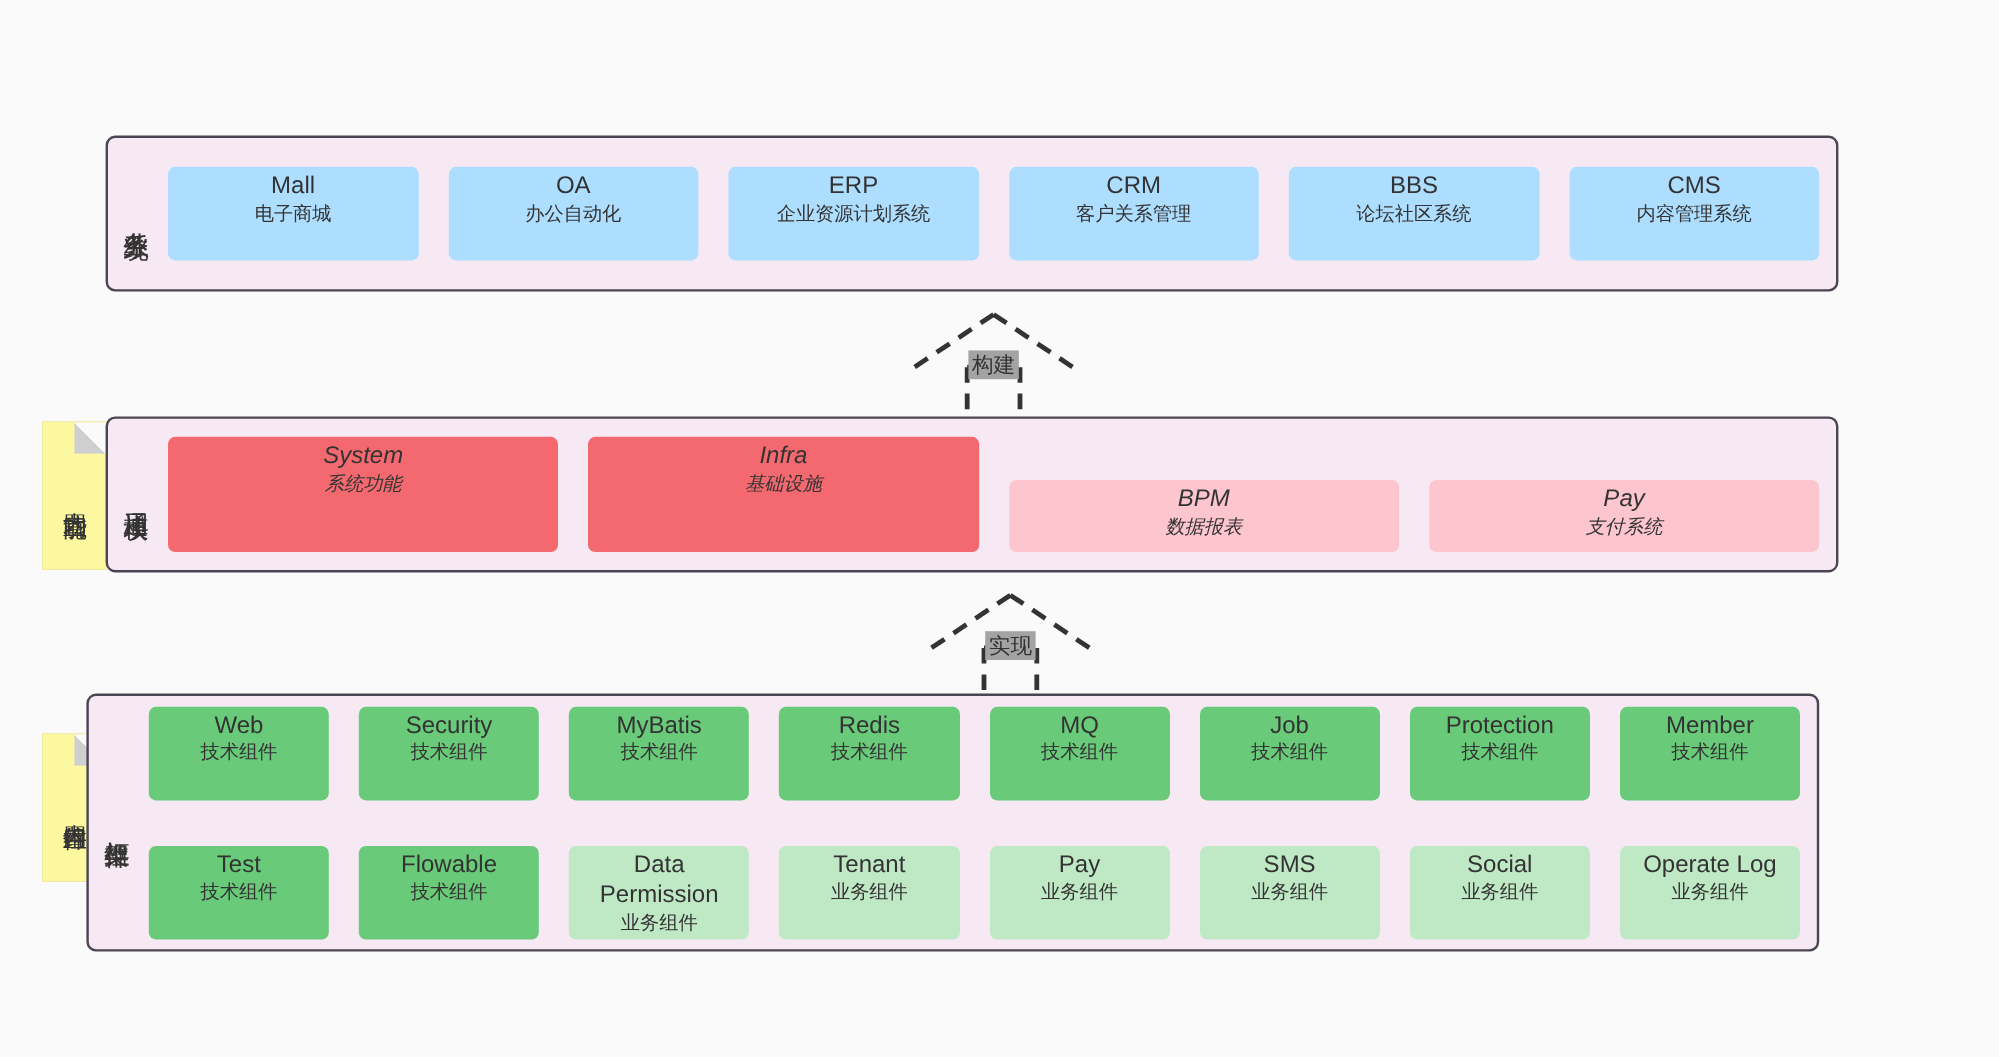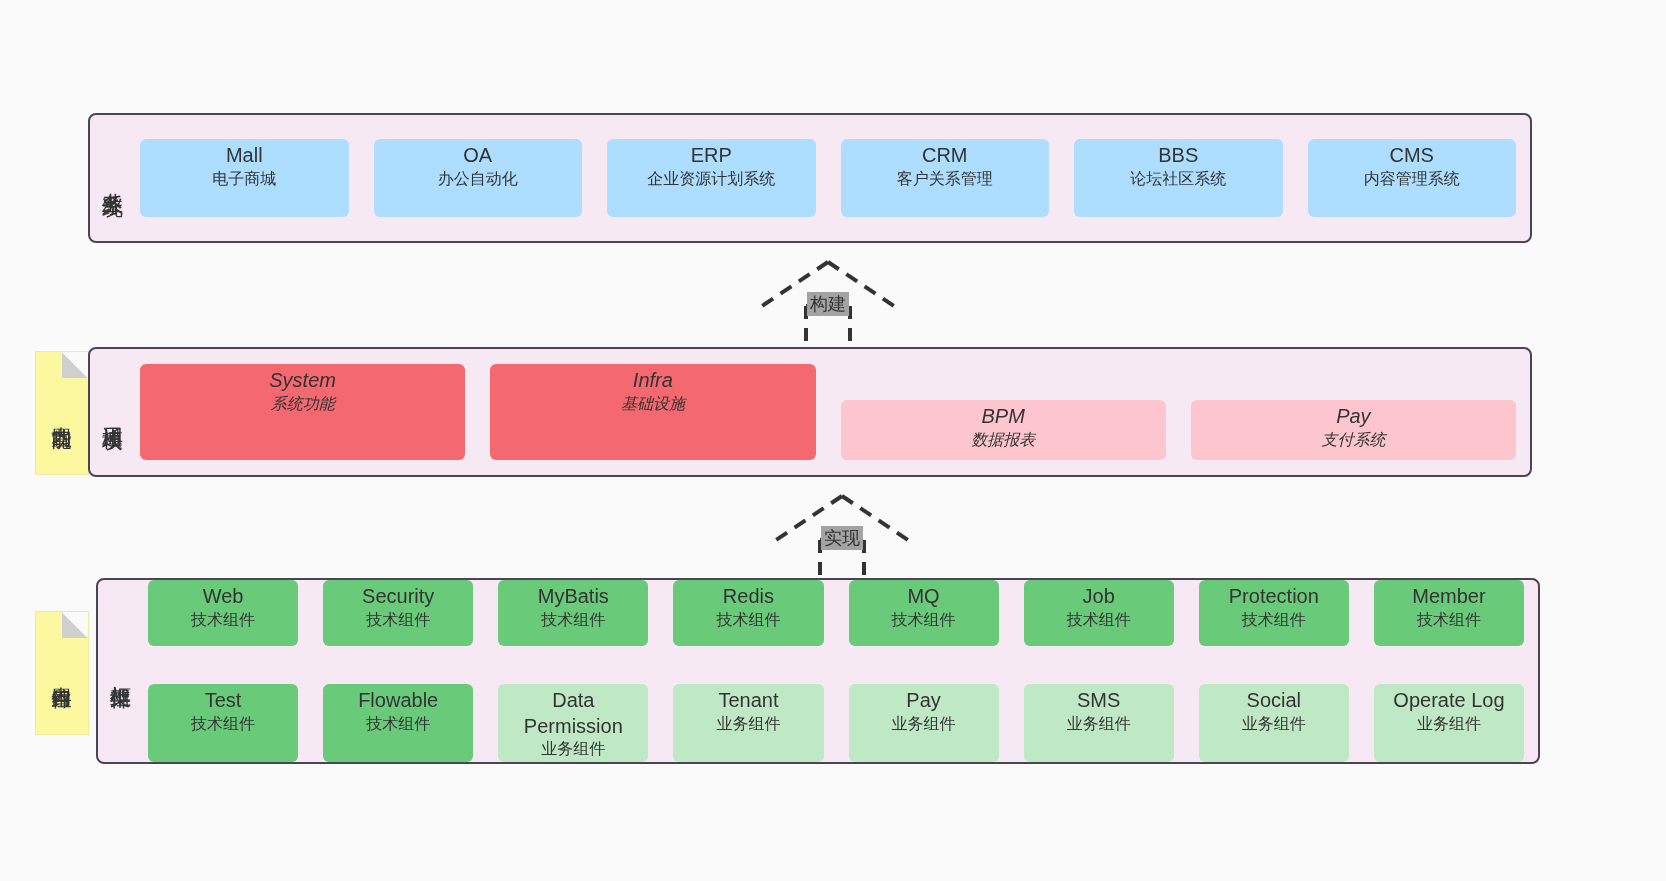--- a/index.html
+++ b/index.html
@@ -222,21 +222,21 @@
     <path d="M48 48 L48 86" stroke="#333333" stroke-width="4" fill="none" stroke-dasharray="13 9"></path>
   </svg>
   <span class="conn-label" style="bottom:28px;">实现</span>
 </div>
 
 <div class="sticky" style="left:36px; top:612px; width:52px; height:122px;">
   <span class="sticky-label">内置组件</span>
   <span class="fold"></span>
 </div>
 
-<div class="layer" style="left:96px; top:578px; width:1444px; height:186px;">
+<div class="layer" style="left:72px; top:578px; width:1444px; height:215px;">
   <div class="layer-caption">框架组件</div>
   <div class="layer-body">
     <div class="row" style="height:78px;">
       <div class="node green">
         <span class="t1">Web</span>
         <span class="t2">技术组件</span>
       </div>
       <div class="node green">
         <span class="t1">Security</span>
         <span class="t2">技术组件</span>

